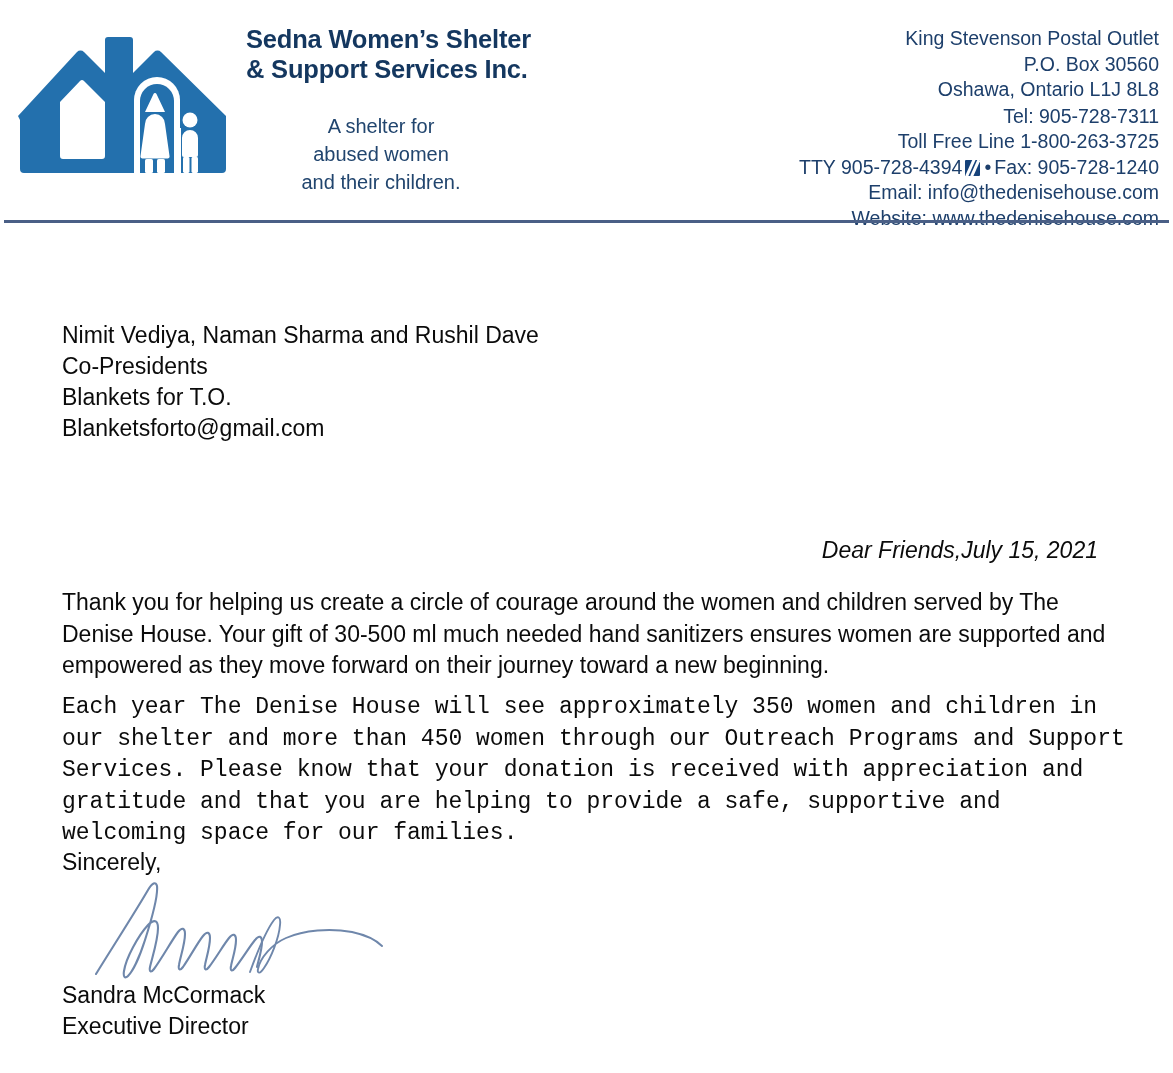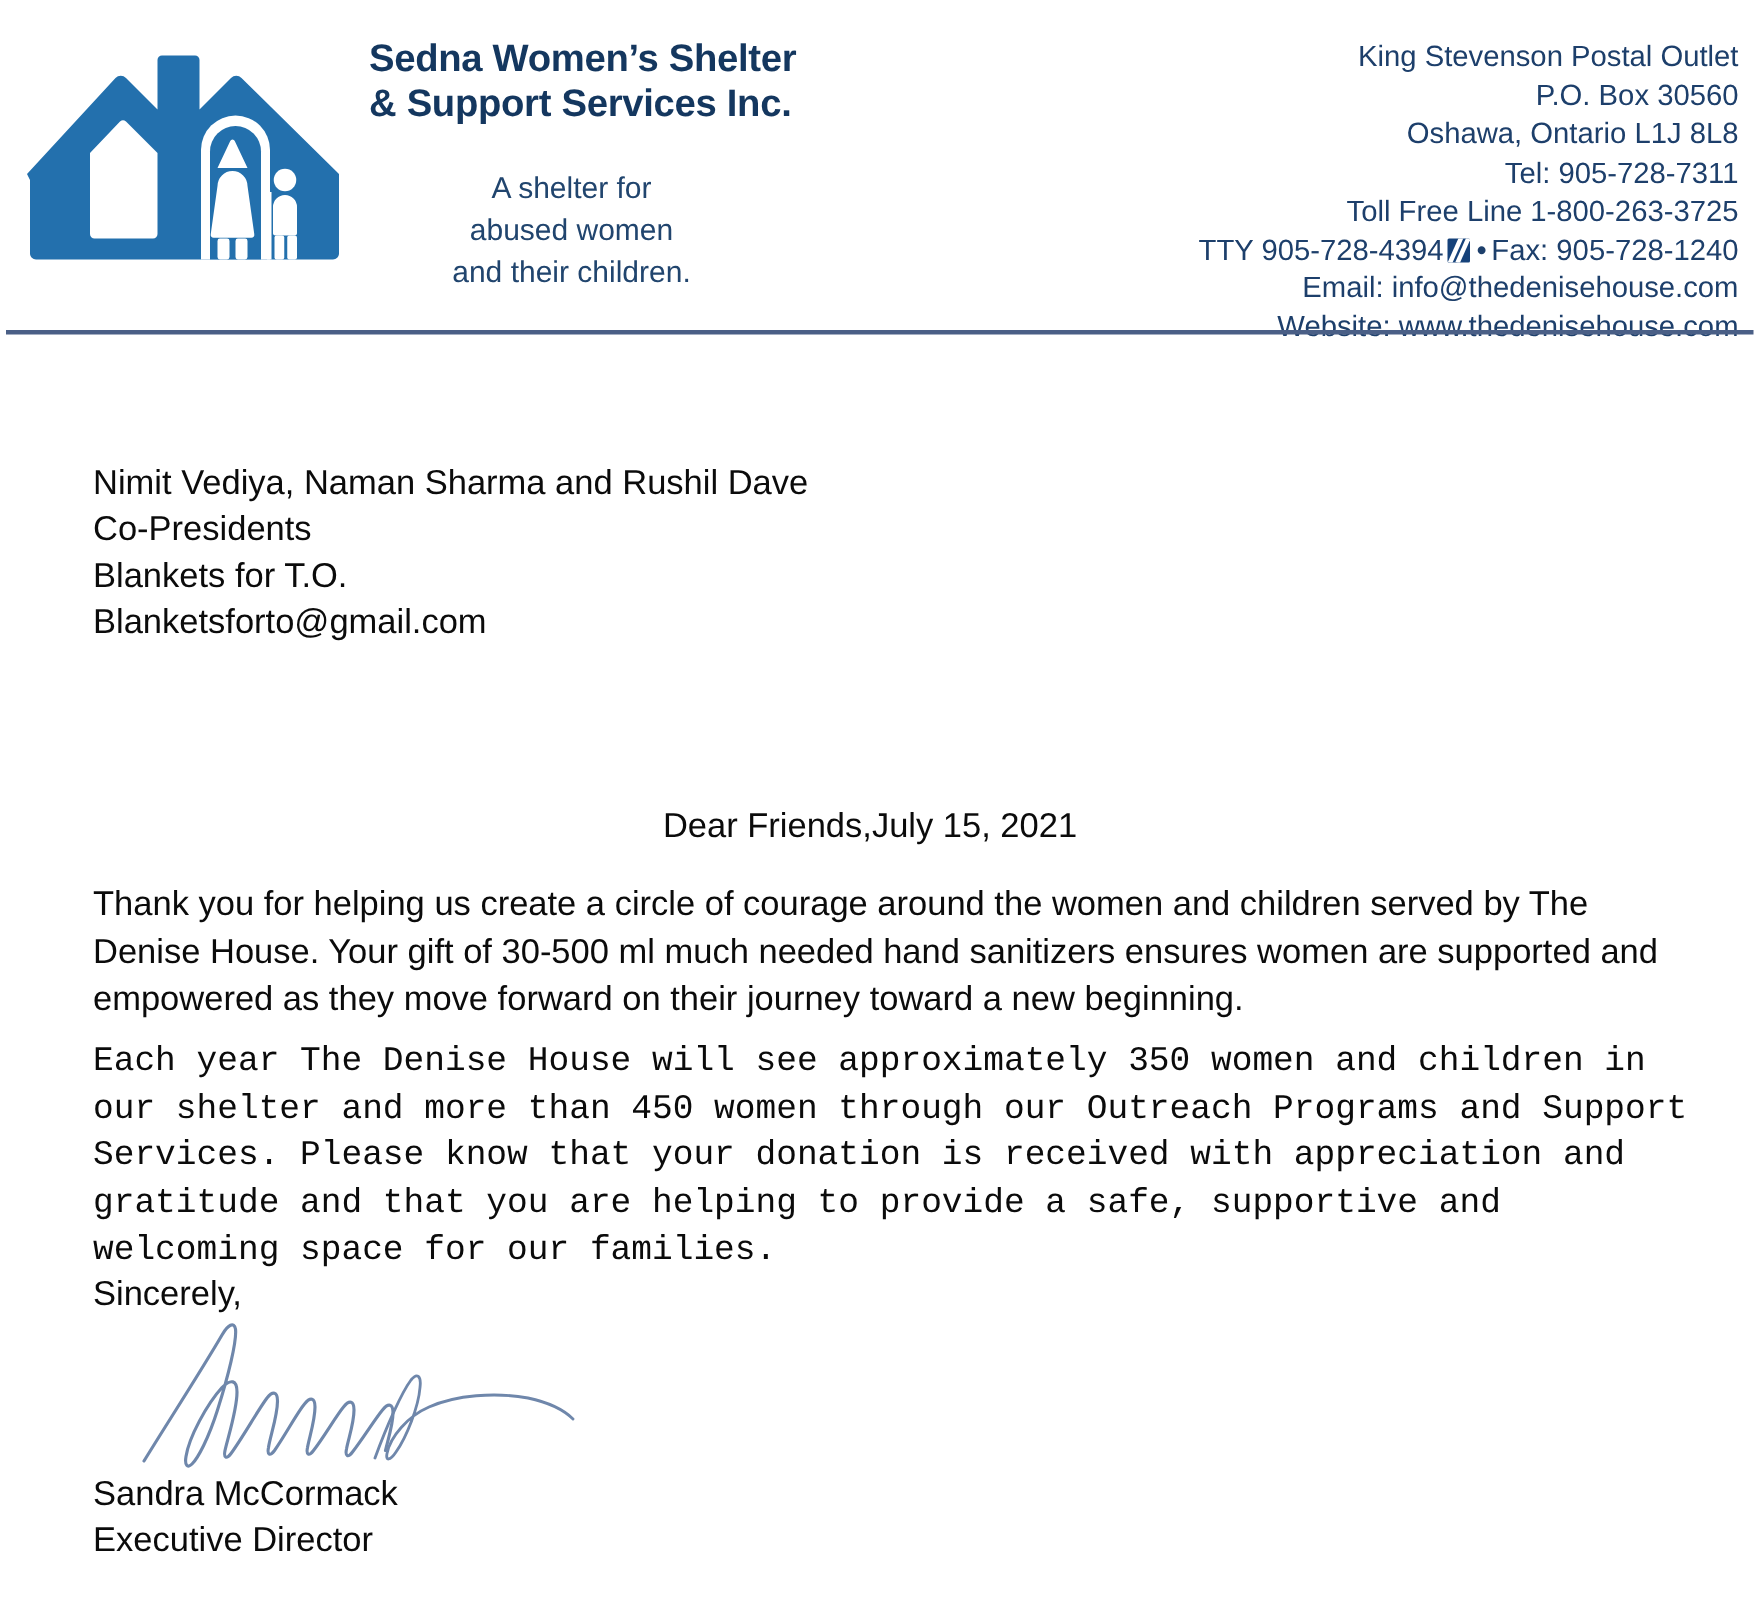--- a/index.html
+++ b/index.html
@@ -139,33 +139,34 @@
     top: 250px;
     width: 1075px;
     font-size: 23px;
     line-height: 31px;
     color: #0b0b0b;
   }
 
   .recipient {
     position: absolute;
     left: 0;
-    top: 56px;
+    top: 70px;
     line-height: 31px;
   }
   .recipient div { white-space: nowrap; }
 
   .salutation-row {
     position: absolute;
     left: 0;
     top: 253px;
     width: 1036px;
     display: flex;
-    justify-content: center;
+    justify-content: flex-end;
     align-items: baseline;
+    font-style: italic;
   }
   .salutation { white-space: nowrap; }
   .letter-date { white-space: nowrap; margin-top: 32px; }
 
   .para {
     position: absolute;
     left: 0;
     width: 1071px;
     text-align: left;
     line-height: 31.5px;

